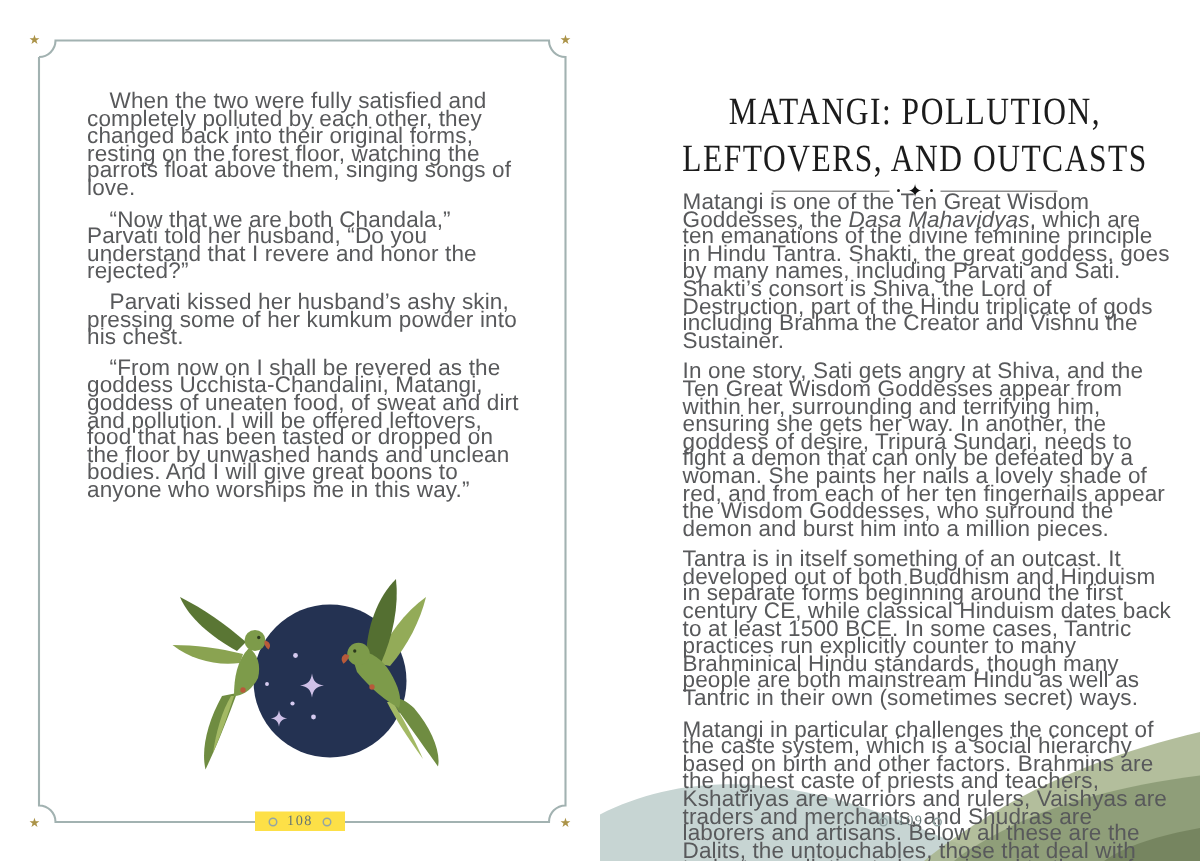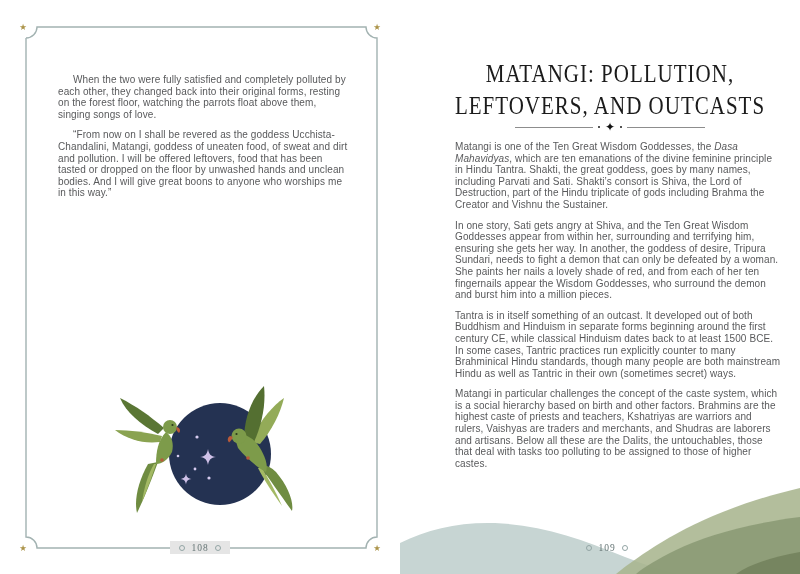--- a/index.html
+++ b/index.html
@@ -6,22 +6,22 @@
   .spread{position:relative;width:800px;height:574px;background:#ffffff;overflow:hidden;
           font-family:"Liberation Sans",sans-serif;}
   .page{position:absolute;top:0;height:574px;width:400px;}
   .page-left{left:0;}
   .page-right{left:400px;}
 
   
   .frame-svg{position:absolute;left:0;top:0;width:400px;height:574px;}
 
   
-  .page-text{position:absolute;color:#58595b;font-size:10px;line-height:11.6px;
-             letter-spacing:0.1px;margin-top:12px;}
+  .page-text{position:absolute;color:#58595b;font-size:15px;line-height:11.6px;
+             letter-spacing:0.1px;}
   .page-text p{margin:0 0 9px 0;}
   .left-text{left:58px;top:62px;width:292px;}
   .left-text p{text-indent:15px;}
   .right-text{left:55px;top:129px;width:326px;}
   .right-text em{font-style:italic;}
 
   
   .chapter-title{position:absolute;left:32px;top:58px;width:356px;margin:0;
                  text-align:center;font-family:"Liberation Serif",serif;font-weight:400;
                  color:#1b1b1b;font-size:21px;line-height:26px;letter-spacing:1px;
@@ -33,21 +33,21 @@
   .divider .dline{width:78px;height:1px;background:#8d8d8d;}
   .divider .ddot{width:2px;height:2px;border-radius:50%;background:#1b1b1b;}
   .divider .sparkle{color:#111111;font-size:12px;line-height:12px;}
 
   
   .footer{position:absolute;display:flex;align-items:center;justify-content:center;
           gap:6px;color:#647474;font-family:"Liberation Serif",serif;
           font-size:9.5px;letter-spacing:1px;}
   .footer .ring{width:4px;height:4px;border:1px solid #93a5a5;border-radius:50%;
                 background:transparent;display:inline-block;}
-  .footer-left{left:170px;top:541px;width:60px;height:13px;background:#e5e5e5;}
+  .footer-left{left:170px;top:541px;width:60px;height:13px;background:#fde047;}
   .footer-right{left:167px;top:541px;width:80px;height:13px;}
 
   .illustration-svg{position:absolute;left:112px;top:380px;width:226px;height:142px;}
   .waves-svg{position:absolute;left:0;top:440px;width:400px;height:134px;}
 </style>
 </head>
 <body>
 
 <div class="spread">
 
@@ -56,20 +56,22 @@
     <svg class="frame-svg" viewBox="0 0 400 574">
       <path d="M 26 38 A 11 11 0 0 0 37 27 L 366 27 A 11 11 0 0 0 377 38 L 377 537 A 11 11 0 0 0 366 548 L 230 548 M 170 548 L 37 548 A 11 11 0 0 0 26 537 L 26 38" fill="none" stroke="#a2b2b1" stroke-width="1.4"></path>
       <text x="23" y="29.5" font-size="8.5" fill="#ab9348" text-anchor="middle">★</text>
       <text x="377" y="29.5" font-size="8.5" fill="#ab9348" text-anchor="middle">★</text>
       <text x="23" y="551" font-size="8.5" fill="#ab9348" text-anchor="middle">★</text>
       <text x="377" y="551" font-size="8.5" fill="#ab9348" text-anchor="middle">★</text>
     </svg>
 
     <div class="page-text left-text">
       <p>When the two were fully satisfied and completely polluted by each other, they changed back into their original forms, resting on the forest floor, watching the parrots float above them, singing songs of love.</p>
+      <p>“Now that we are both Chandala,” Parvati told her husband, “Do you understand that I revere and honor the rejected?”</p>
+      <p>Parvati kissed her husband’s ashy skin, pressing some of her kumkum powder into his chest.</p>
       <p>“From now on I shall be revered as the goddess Ucchista-Chandalini, Matangi, goddess of uneaten food, of sweat and dirt and pollution. I will be offered leftovers, food that has been tasted or dropped on the floor by unwashed hands and unclean bodies. And I will give great boons to anyone who worships me in this way.”</p>
     </div>
 
     <svg class="illustration-svg" viewBox="0 0 226 142">
       <circle cx="108" cy="74" r="51" fill="#243252"></circle>
 
       <g fill="#cfc1e8">
         <path transform="translate(96,77)" d="M0,-8 C0.8,-2.8 2.8,-0.8 8,0 C2.8,0.8 0.8,2.8 0,8 C-0.8,2.8 -2.8,0.8 -8,0 C-2.8,-0.8 -0.8,-2.8 0,-8 Z"></path>
         <path transform="translate(74,99) scale(0.68)" d="M0,-8 C0.8,-2.8 2.8,-0.8 8,0 C2.8,0.8 0.8,2.8 0,8 C-0.8,2.8 -2.8,0.8 -8,0 C-2.8,-0.8 -0.8,-2.8 0,-8 Z"></path>
       </g>

